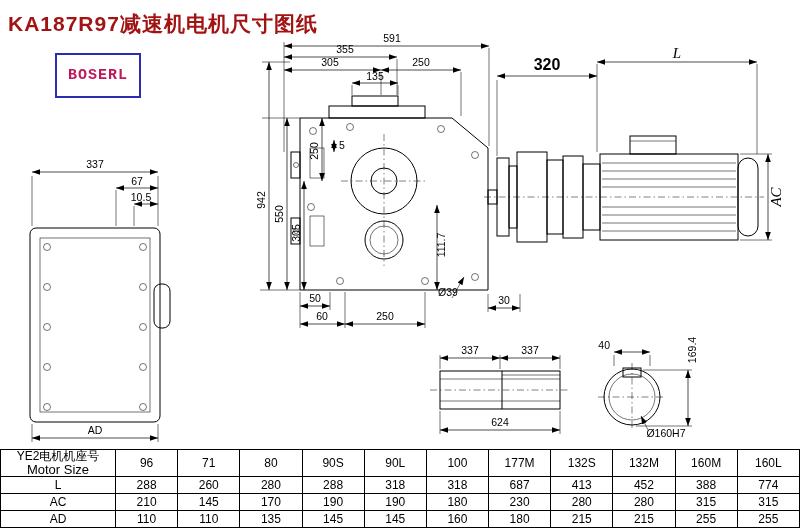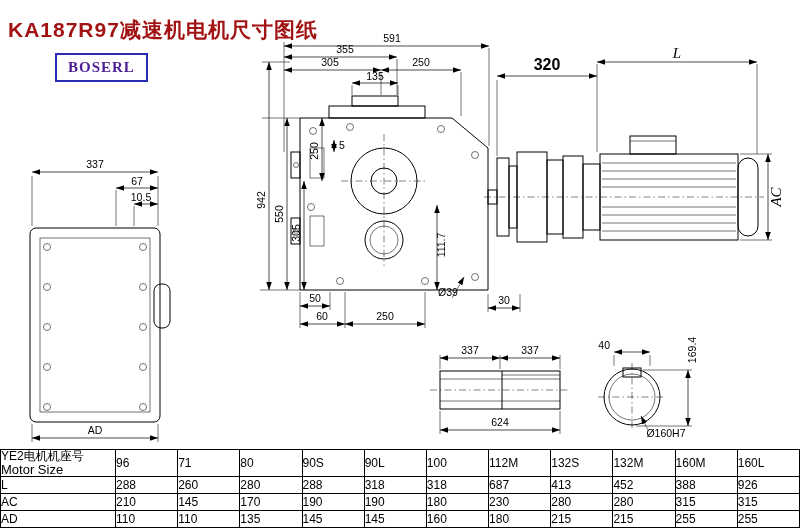--- a/index.html
+++ b/index.html
@@ -1,33 +1,33 @@
 <!DOCTYPE html>
 <html><head>
 <meta charset="utf-8">
 <style>
   html,body{margin:0;padding:0}
   body{width:800px;height:528px;position:relative;background:#fff;
        font-family:"Liberation Sans",sans-serif;overflow:hidden;color:#000}
-  .title{position:absolute;left:8px;top:16px;font-size:21px;font-weight:bold;
+  .title{position:absolute;left:8px;top:10px;font-size:21px;font-weight:bold;
          color:#A21313;letter-spacing:1px;white-space:nowrap}
   .logo{position:absolute;left:55px;top:53px;border:2px solid #2B2BB4;
-        padding:4px 11px;font-family:Liberation Serif, serif;font-weight:bold;
-        font-size:15px;color:#4c1d95;letter-spacing:1px;background:#fff}
+        padding:12px 11px;font-family:Liberation Mono, monospace;font-weight:bold;
+        font-size:15px;color:#be185d;letter-spacing:1px;background:#fff}
   svg{position:absolute;left:0;top:0}
   .o{fill:none;stroke:#000;stroke-width:1}
   .t{fill:none;stroke:#000;stroke-width:0.55}
   .d{fill:none;stroke:#000;stroke-width:0.7}
   .cl{fill:none;stroke:#000;stroke-width:0.5;stroke-dasharray:7 3 1.5 3}
   text{font:10.5px "Liberation Sans",sans-serif;fill:#000}
   .big{font:bold 16px "Liberation Sans",sans-serif}
   .lg{font:italic 15px "Liberation Serif",serif}
   table.size-table{position:absolute;left:0;top:449px;width:800px;
         border-collapse:collapse;table-layout:fixed;font-size:12px;
-        text-align:left;background:#fff}
+        text-align:center;background:#fff}
   .size-table th,.size-table td{border:1px solid #000;padding:0;
         font-weight:normal;height:16px;line-height:1.05;overflow:hidden}
   .size-table .c0{width:114px}
   .size-table tr:first-child th{height:26px}
   .en{font-size:13px}
 </style>
 </head>
 <body>
 
 <div class="title">KA187R97减速机电机尺寸图纸</div>
@@ -232,39 +232,39 @@
     <th class="c0">
       <div>YE2电机机座号</div>
       <div class="en">Motor Size</div>
     </th>
     <th>96</th>
     <th>71</th>
     <th>80</th>
     <th>90S</th>
     <th>90L</th>
     <th>100</th>
-    <th>112M</th>
+    <th>177M</th>
     <th>132S</th>
     <th>132M</th>
     <th>160M</th>
     <th>160L</th>
   </tr>
   <tr>
     <td>L</td>
     <td>288</td>
     <td>260</td>
     <td>280</td>
     <td>288</td>
     <td>318</td>
     <td>318</td>
     <td>687</td>
     <td>413</td>
     <td>452</td>
     <td>388</td>
-    <td>926</td>
+    <td>774</td>
   </tr>
   <tr>
     <td>AC</td>
     <td>210</td>
     <td>145</td>
     <td>170</td>
     <td>190</td>
     <td>190</td>
     <td>180</td>
     <td>230</td>

